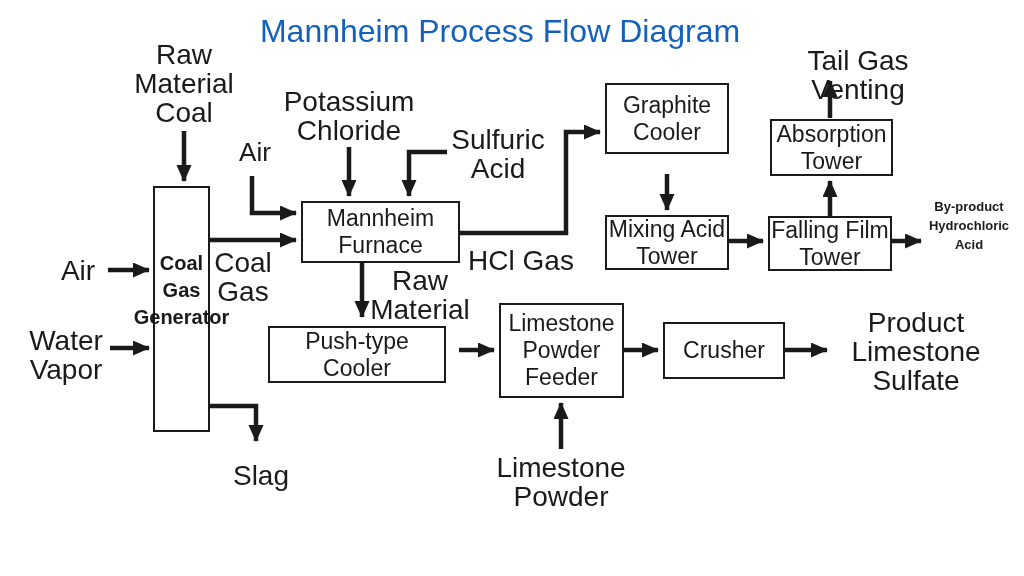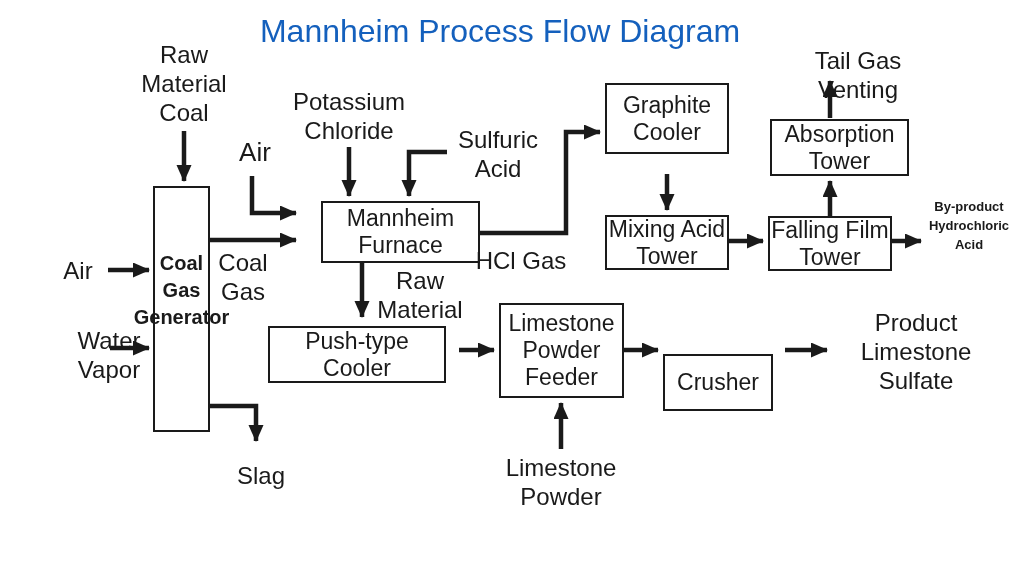--- a/index.html
+++ b/index.html
@@ -20,21 +20,21 @@
     text-align:center;
     font-size:23px;line-height:27px;
     white-space:pre-line;
     box-sizing:border-box;
     z-index:2;
   }
   .label{
     position:absolute;
     transform:translateX(-50%);
     text-align:center;
-    font-size:24px;line-height:29px;
+    font-size:28px;line-height:29px;
     white-space:pre-line;
     z-index:3;
   }
   .title{
     position:absolute;
     transform:translateX(-50%);
     font-size:32px;font-weight:normal;
     white-space:nowrap;
     z-index:3;
   }
@@ -80,47 +80,47 @@
       <polyline points="561,449 561,403" marker-end="url(#ah)"></polyline>
       <polyline points="210,406 256,406 256,441" marker-end="url(#ah)"></polyline>
     </g>
   </svg>
 
   <div class="title" style="left: 500px; top: 13px; color: rgb(20, 96, 189);">Mannheim Process Flow Diagram</div>
 
   <div class="box generator" style="left:153px;top:186px;width:57px;height:246px;">Coal
 Gas
 Generator</div>
-  <div class="box" style="left:301px;top:201px;width:159px;height:62px;margin-left:20px;">Mannheim
+  <div class="box" style="left:301px;top:201px;width:159px;height:62px;">Mannheim
 Furnace</div>
   <div class="box" style="left:605px;top:83px;width:124px;height:71px;">Graphite
 Cooler</div>
   <div class="box" style="left:605px;top:215px;width:124px;height:55px;">Mixing Acid
 Tower</div>
-  <div class="box" style="left:770px;top:119px;width:139px;height:57px;">Absorption
+  <div class="box" style="left:770px;top:119px;width:123px;height:57px;">Absorption
 Tower</div>
   <div class="box" style="left:768px;top:216px;width:124px;height:55px;">Falling Film
 Tower</div>
   <div class="box" style="left:268px;top:326px;width:178px;height:57px;">Push-type
 Cooler</div>
   <div class="box" style="left:499px;top:303px;width:125px;height:95px;">Limestone
 Powder
 Feeder</div>
-  <div class="box" style="left:663px;top:322px;width:110px;height:57px;margin-top:32px;">Crusher</div>
+  <div class="box" style="left:663px;top:322px;width:122px;height:57px;">Crusher</div>
 
   <div class="label" style="left:184px;top:40px;">Raw
 Material
 Coal</div>
   <div class="label" style="left:349px;top:87px;">Potassium
 Chloride</div>
   <div class="label air-top" style="left:255px;top:138px;">Air</div>
   <div class="label" style="left:498px;top:125px;">Sulfuric
 Acid</div>
   <div class="label" style="left:78px;top:256px;">Air</div>
-  <div class="label" style="left:66px;top:326px;margin-left:43px;">Water
+  <div class="label" style="left:66px;top:326px;">Water
 Vapor</div>
   <div class="label" style="left:243px;top:248px;">Coal
 Gas</div>
   <div class="label" style="left:521px;top:246px;">HCl Gas</div>
   <div class="label" style="left:420px;top:266px;">Raw
 Material</div>
   <div class="label" style="left:261px;top:461px;">Slag</div>
   <div class="label" style="left:561px;top:453px;">Limestone
 Powder</div>
   <div class="label" style="left:858px;top:46px;">Tail Gas Venting</div>

